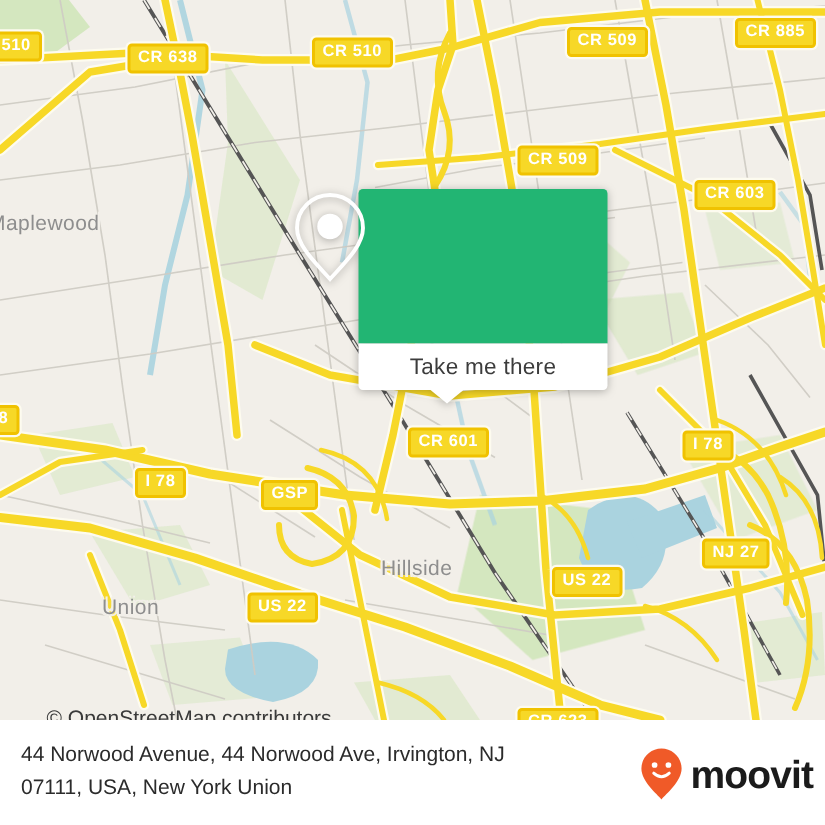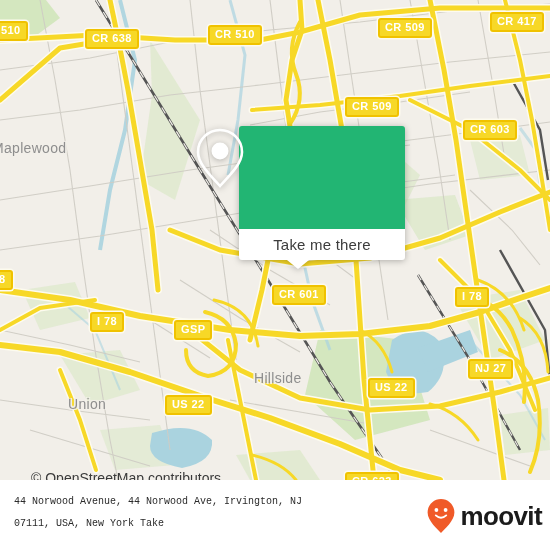--- a/index.html
+++ b/index.html
@@ -71,21 +71,21 @@
     color:#3a3a3a;font-size:14px;white-space:nowrap;
   }
 
   
   .footer{
     position:absolute;left:0;top:480px;width:550px;height:70px;
     background:#ffffff;
   }
   .footer-addr{
     position:absolute;left:14px;top:11px;width:400px;
-    color:#2b2b2b;font-size:10px;line-height:22px;font-family:Liberation Mono, monospace;
+    color:#2b2b2b;font-size:14px;line-height:22px;
   }
   .brand{
     position:absolute;right:8px;top:18px;
     display:flex;align-items:center;gap:4px;
   }
   .brand-word{
     color:#1b1b1b;font-size:26px;font-weight:bold;letter-spacing:-0.6px;
     line-height:29px;
   }
 </style>
@@ -216,21 +216,21 @@
     </svg>
 
     <div class="place" style="left:-8px;top:140px">Maplewood</div>
     <div class="place" style="left:68px;top:396px">Union</div>
     <div class="place" style="left:254px;top:370px">Hillside</div>
 
     <div class="shield" style="left:-6px;top:21px">510</div>
     <div class="shield" style="left:85px;top:29px">CR 638</div>
     <div class="shield" style="left:208px;top:25px">CR 510</div>
     <div class="shield" style="left:378px;top:18px">CR 509</div>
-    <div class="shield" style="left:490px;top:12px">CR 417</div>
+    <div class="shield" style="left:490px;top:12px">CR 885</div>
     <div class="shield" style="left:345px;top:97px">CR 509</div>
     <div class="shield" style="left:463px;top:120px">CR 603</div>
     <div class="shield" style="left:272px;top:285px">CR 601</div>
     <div class="shield" style="left:455px;top:287px">I 78</div>
     <div class="shield" style="left:-8px;top:270px">8</div>
     <div class="shield" style="left:90px;top:312px">I 78</div>
     <div class="shield" style="left:174px;top:320px">GSP</div>
     <div class="shield" style="left:468px;top:359px">NJ 27</div>
     <div class="shield" style="left:368px;top:378px">US 22</div>
     <div class="shield" style="left:165px;top:395px">US 22</div>
@@ -248,21 +248,21 @@
       </div>
       <div class="popup-tail"></div>
     </div>
 
     <div class="attrib">© OpenStreetMap contributors</div>
   </div>
 
   <div class="footer">
     <div class="footer-addr">
       <div>44 Norwood Avenue, 44 Norwood Ave, Irvington, NJ</div>
-      <div>07111, USA, New York Take</div>
+      <div>07111, USA, New York Union</div>
     </div>
 
     <div class="brand">
       <svg width="30" height="36" viewBox="0 0 30 36">
         <path d="M15 1 C7.6 1 1.6 7 1.6 14.4 C1.6 23 12 31.4 15 35 C18 31.4 28.4 23 28.4 14.4 C28.4 7 22.4 1 15 1 Z" fill="#f05a28"></path>
         <circle cx="10.4" cy="12" r="1.9" fill="#ffffff"></circle>
         <circle cx="19.6" cy="12" r="1.9" fill="#ffffff"></circle>
         <path d="M9.8 17.4 Q15 22.2 20.2 17.4" fill="none" stroke="#ffffff" stroke-width="1.9" stroke-linecap="round"></path>
       </svg>
       <div class="brand-word">moovit</div>

